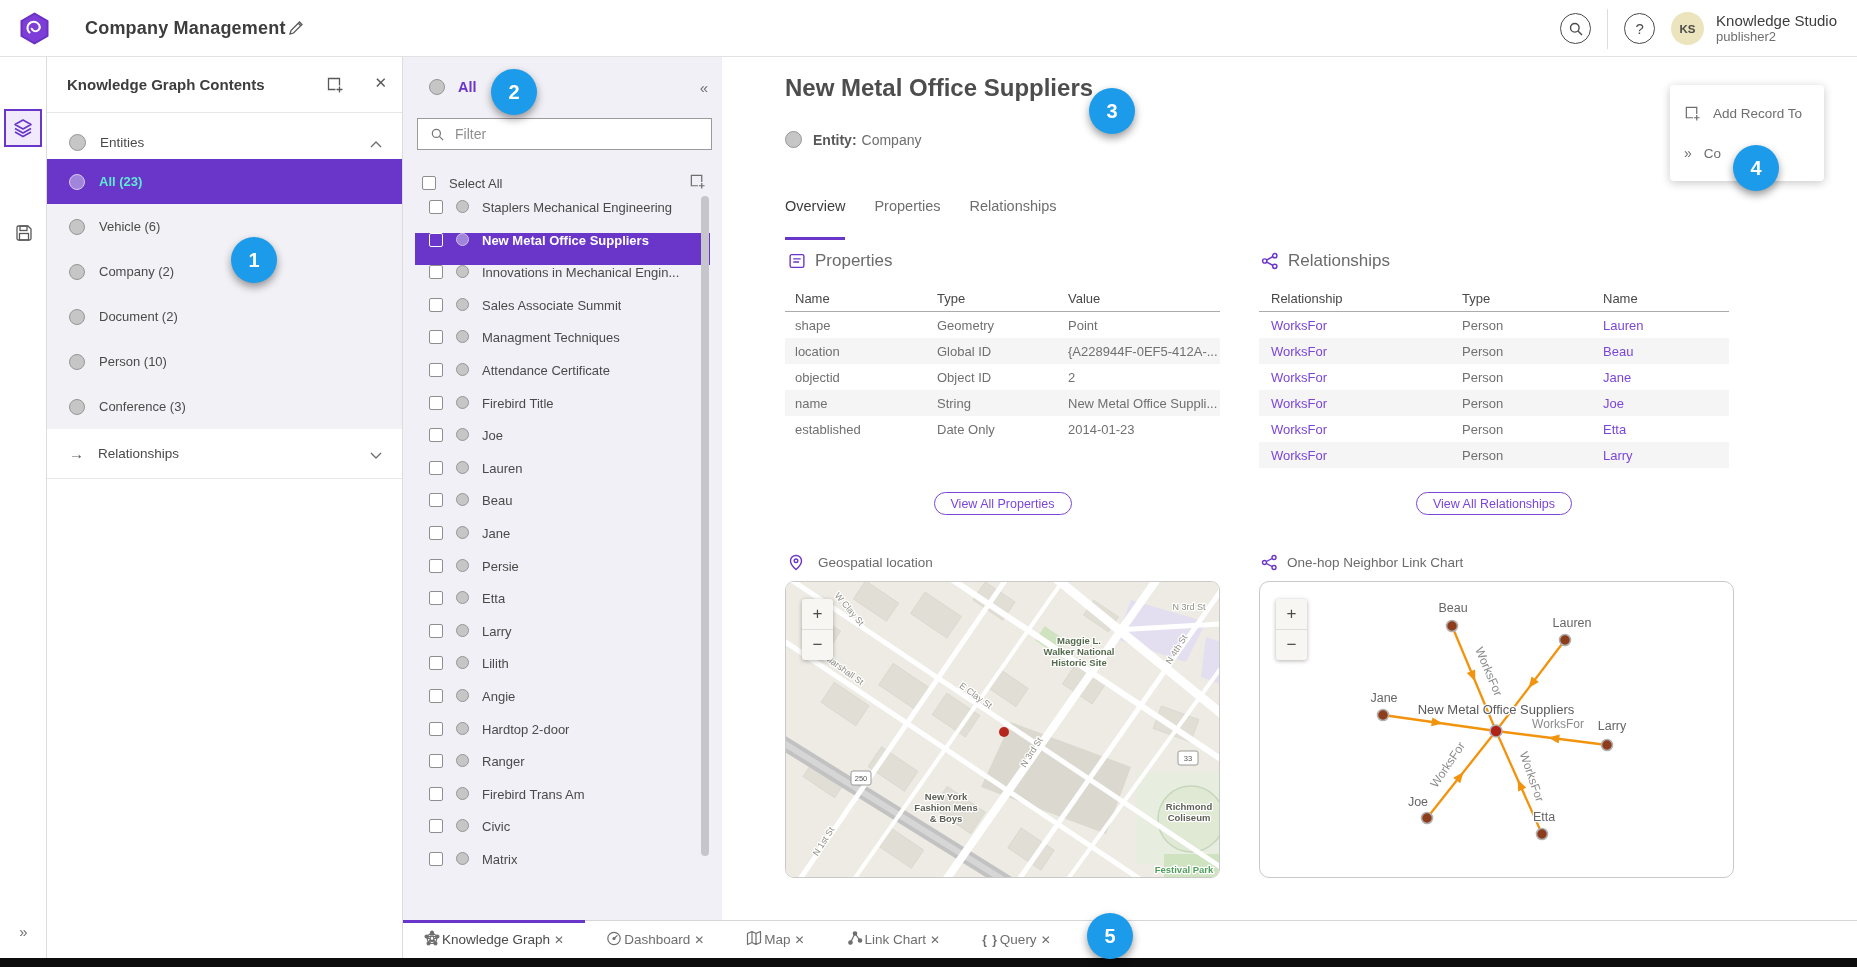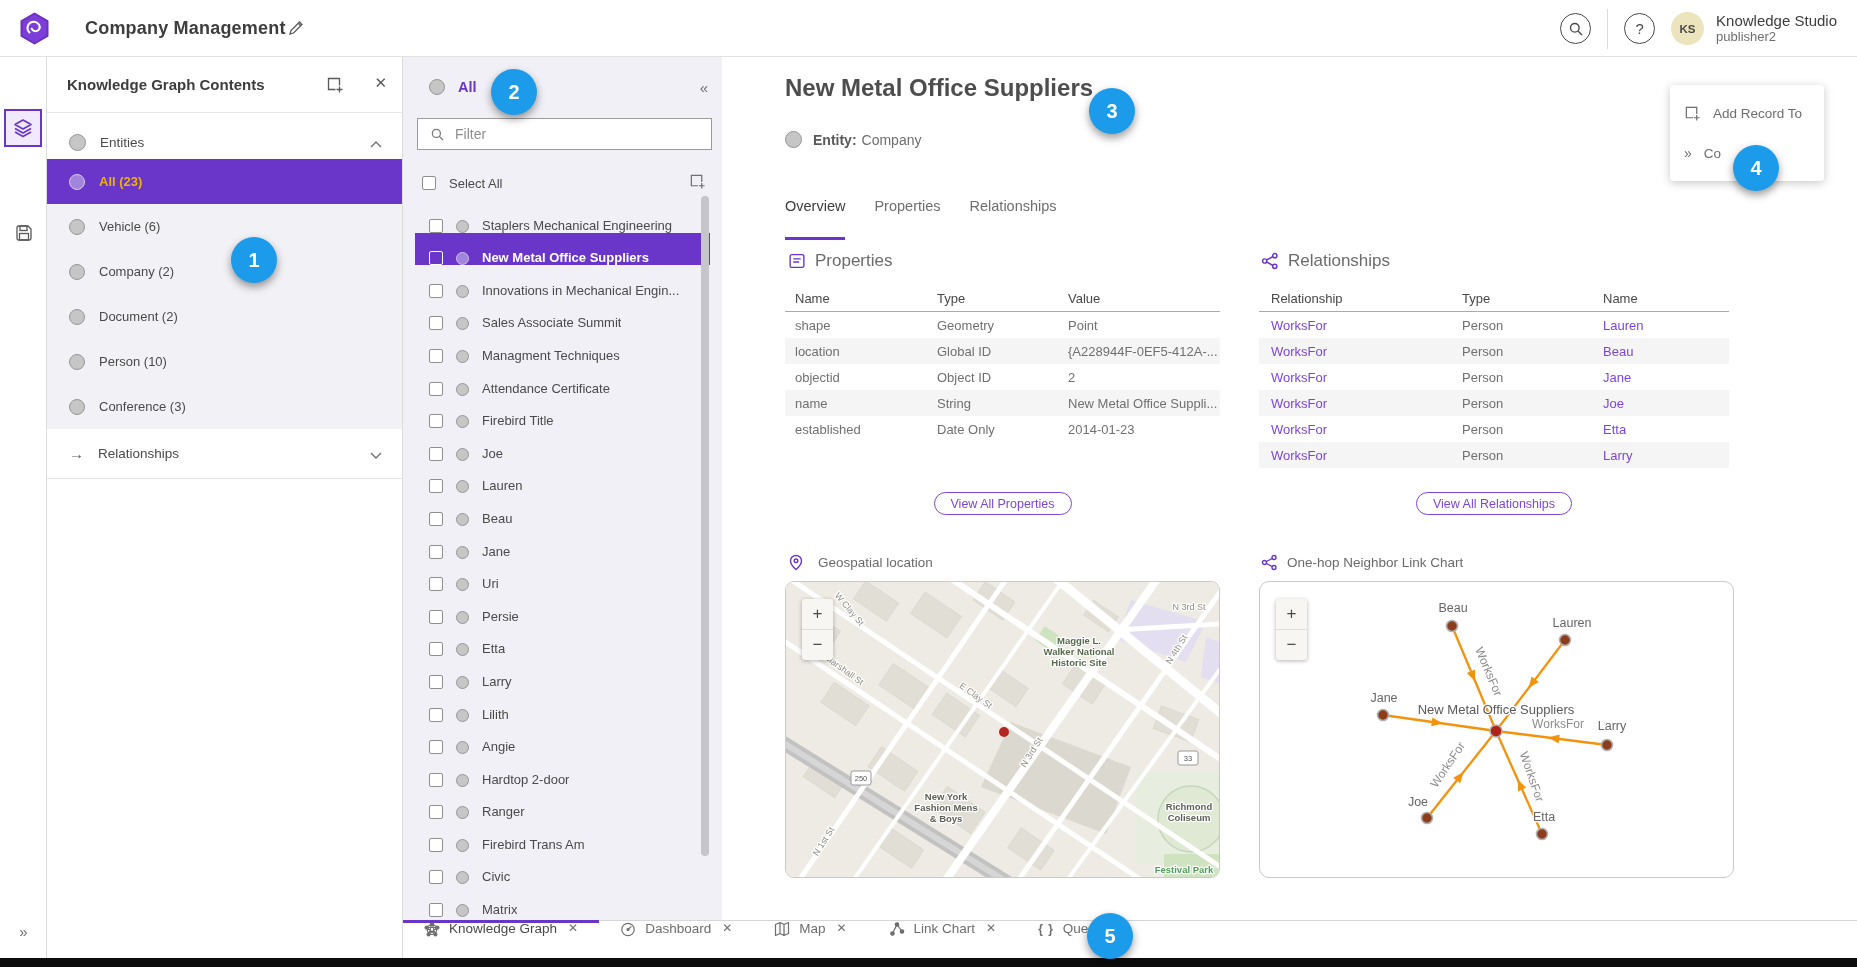--- a/index.html
+++ b/index.html
@@ -49,21 +49,21 @@
                   margin-left:22px; flex:none; }
   .c-row-label { margin-left:14px; font-size:13.5px; color:#4a4a4a; }
   .c-chevron { margin-left:auto; margin-right:20px; }
   #entity-type-list { position:absolute; left:0; top:102px; width:100%; background:#f2f1f6; }
   .etype { height:45px; display:flex; align-items:center; cursor:pointer; }
   .etype .ecirc { width:16px; height:16px; border-radius:50%; background:#c6c6c6; border:1px solid #969696;
                   margin-left:22px; flex:none; }
   .etype .elbl { margin-left:14px; font-size:13px; color:#4a4a4a; }
   .etype.sel { background:#6a35c9; }
   .etype.sel .ecirc { background:#a184db; border-color:#d9ccf2; }
-  .etype.sel .elbl { color:#eab308; font-weight:bold; }
+  .etype.sel .elbl { color:#5eead4; font-weight:bold; }
   .c-rel-row { position:absolute; left:0; top:372px; width:100%; height:50px; background:#fff;
                border-bottom:1px solid #e6e6e6; display:flex; align-items:center; cursor:pointer; }
   .c-rel-arrow { margin-left:22px; color:#595959; font-size:15px; }
 
   
   .listpanel { position:absolute; left:403px; top:57px; width:319px; height:863px; background:#f1f0f6; z-index:2; }
   .lp-head { position:absolute; left:0; top:0; width:100%; height:60px; display:flex; align-items:center; }
   .lp-head-circle { width:16px; height:16px; border-radius:50%; background:#c6c6c6; border:1px solid #969696;
                     margin-left:26px; flex:none; }
   .lp-head-title { margin-left:13px; font-size:14.5px; font-weight:bold; color:#6a35c9; }
@@ -72,21 +72,21 @@
                border:1px solid #9b9b9b; display:flex; align-items:center; }
   .lp-filter input { border:none; outline:none; flex:1; font-size:14px; color:#4a4a4a;
                      font-family:"Liberation Sans", sans-serif; background:transparent; margin-left:8px; }
   .lp-filter input::placeholder { color:#8f8f8f; }
   .lp-selectall { position:absolute; left:0; top:111px; width:100%; height:30px; display:flex; align-items:center; }
   .cbox { width:14px; height:14px; border:1px solid #8f8f8f; background:#fff; border-radius:2px;
           margin-left:19px; flex:none; cursor:pointer; }
   .lp-sa-label { margin-left:13px; font-size:13px; color:#4a4a4a; }
   .lp-sa-add { margin-left:auto; margin-right:16px; cursor:pointer; }
   #record-list { position:absolute; left:12px; top:143px; width:295px; }
-  .rec { height:32.6px; display:flex; align-items:flex-end; cursor:pointer; }
+  .rec { height:32.6px; display:flex; align-items:flex-start; cursor:pointer; }
   .rec .cbox { margin-left:14px; }
   .rec .rcirc { width:13px; height:13px; border-radius:50%; background:#c6c6c6; border:1px solid #969696;
                 margin-left:13px; flex:none; }
   .rec .rlbl { margin-left:13px; font-size:13px; color:#4a4a4a; white-space:nowrap; overflow:hidden; }
   .rec.sel { background:#6a35c9; }
   .rec.sel .cbox { background:transparent; border-color:#fff; }
   .rec.sel .rcirc { background:#a184db; border-color:#cfc0ee; }
   .rec.sel .rlbl { color:#fff; font-weight:bold; }
   .lp-scrollbar { position:absolute; left:298px; top:139px; width:8px; height:660px; background:#c7c5cc;
                   border-radius:4px; cursor:pointer; }
@@ -136,21 +136,21 @@
   text.halo { paint-order:stroke; stroke:#ffffff; stroke-width:2.5px; stroke-linejoin:round; }
 
   
   .lc-node-label { font-size:12.5px; fill:#666; }
   .lc-center-label { font-size:13px; fill:#5a5a5a; }
   .lc-edge-label { font-size:12px; fill:#8c8c8c; }
 
   
   .tabbar { position:absolute; left:403px; top:920px; width:1454px; height:38px; background:#fff;
             border-top:1px solid #d6d6d6; display:flex; z-index:4; }
-  .tab { position:relative; display:flex; align-items:flex-start; gap:9px; padding:0 21px; background:#fff;
+  .tab { position:relative; display:flex; align-items:center; gap:2px; padding:0 21px; background:#fff;
          border:none; font-family:"Liberation Sans", sans-serif; font-size:13.5px; color:#6e6e6e; cursor:pointer; }
   .tab.active { color:#4a4a4a; }
   .tab.active::before { content:""; position:absolute; left:0; right:0; top:-1px; height:3px; background:#6a35c9; }
   .tab .tclose { color:#6e6e6e; font-size:12px; margin-left:2px; }
   .tab .qicon { font-size:12px; font-weight:bold; color:#6e6e6e; letter-spacing:1px; }
   .blackbar { position:absolute; left:0; top:958px; width:1857px; height:9px; background:#0c0c0c; z-index:6; }
 
   
   .menu { position:absolute; left:1670px; top:85px; width:154px; background:#fff; border-radius:4px;
           box-shadow:0 2px 10px rgba(0,0,0,.22); padding:8px 0; z-index:40; }
@@ -356,25 +356,20 @@
         </div>
         <div class="rec">
           <span class="cbox"></span>
           <span class="rcirc"></span>
           <span class="rlbl">Beau</span>
         </div>
         <div class="rec">
           <span class="cbox"></span>
           <span class="rcirc"></span>
           <span class="rlbl">Jane</span>
-        </div>
-        <div class="rec">
-          <span class="cbox"></span>
-          <span class="rcirc"></span>
-          <span class="rlbl">Uri</span>
         </div>
         <div class="rec">
           <span class="cbox"></span>
           <span class="rcirc"></span>
           <span class="rlbl">Persie</span>
         </div>
         <div class="rec">
           <span class="cbox"></span>
           <span class="rcirc"></span>
           <span class="rlbl">Etta</span>

